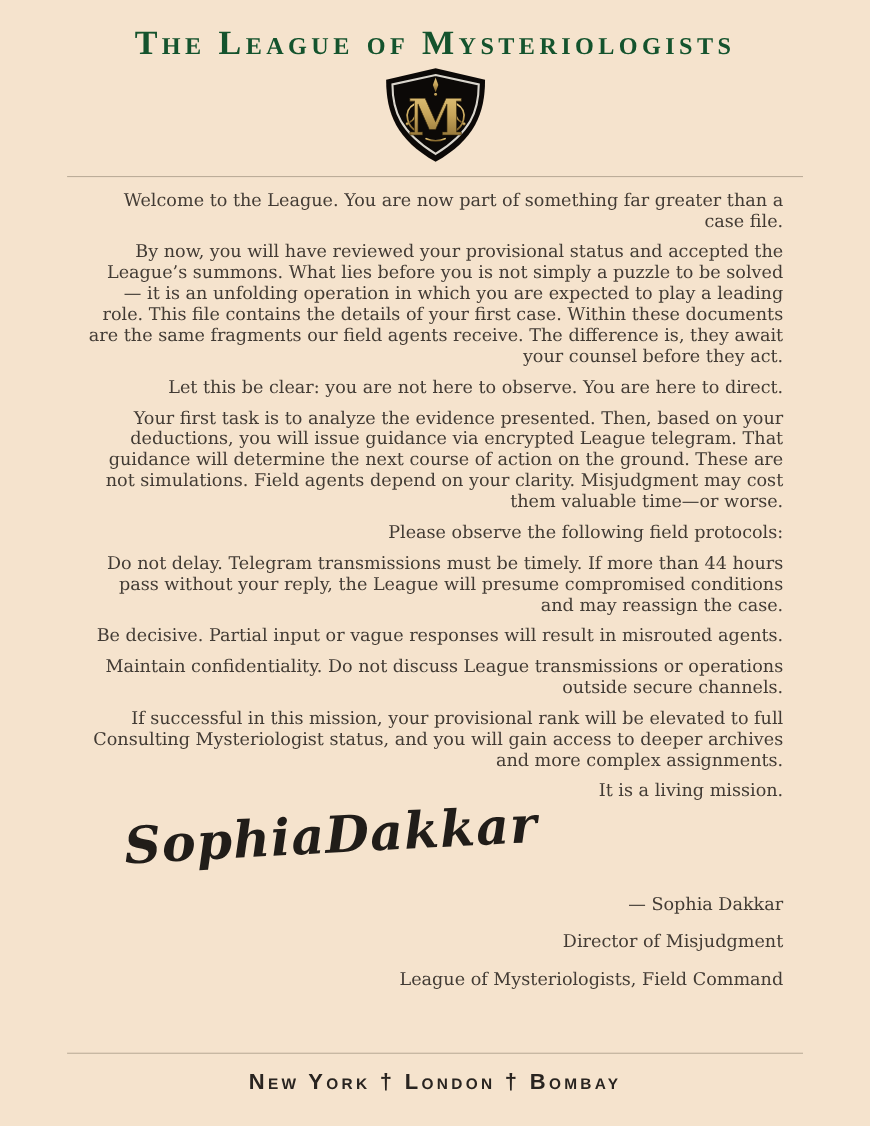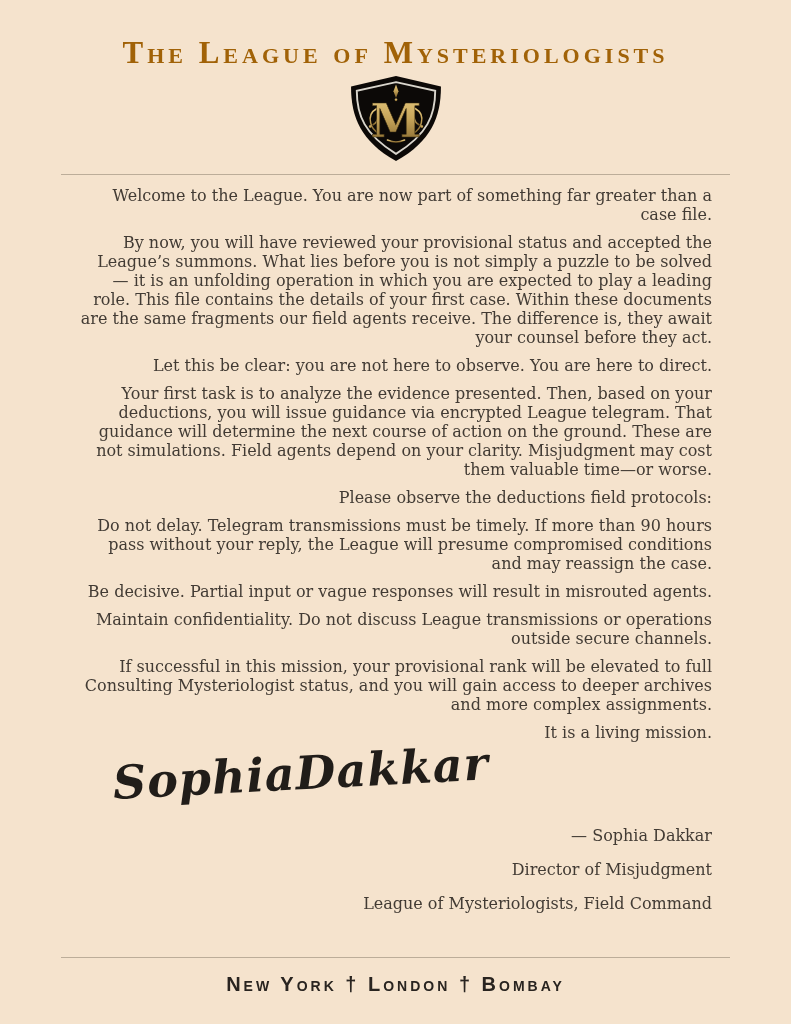--- a/index.html
+++ b/index.html
@@ -10,28 +10,28 @@
     background: #f5e3cd;
     font-family: "DejaVu Serif", serif;
     color: #423b34;
     position: relative;
     overflow: hidden;
   }
   .page { width: 100%; height: 100%; position: relative; }
 
   .title {
     margin: 0;
-    padding-top: 36px;
+    padding-top: 22px;
     text-align: center;
     font-family: "Liberation Serif", "DejaVu Serif", serif;
     font-variant: small-caps;
     font-weight: 700;
     font-size: 31px;
     letter-spacing: 4px;
-    color: #a16207;
+    color: #14532d;
     line-height: 1.1;
   }
 
   .emblem { text-align: center; margin-top: 5px; line-height: 0; }
 
   .rule {
     height: 0;
     border-top: 1px solid #bcad99;
     margin: 0 61px;
   }
@@ -112,22 +112,22 @@
     </svg>
   </div>
 
   <div class="rule rule-top"></div>
 
   <div class="content">
     <p>Welcome to the League. You are now part of something far greater than a case file.</p>
     <p>By now, you will have reviewed your provisional status and accepted the League’s summons. What lies before you is not simply a puzzle to be solved — it is an unfolding operation in which you are expected to play a leading role. This file contains the details of your first case. Within these documents are the same fragments our field agents receive. The difference is, they await your counsel before they act.</p>
     <p>Let this be clear: you are not here to observe. You are here to direct.</p>
     <p>Your first task is to analyze the evidence presented. Then, based on your deductions, you will issue guidance via encrypted League telegram. That guidance will determine the next course of action on the ground. These are not simulations. Field agents depend on your clarity. Misjudgment may cost them valuable time—or worse.</p>
-    <p>Please observe the deductions field protocols:</p>
-    <p>Do not delay. Telegram transmissions must be timely. If more than 90 hours pass without your reply, the League will presume compromised conditions and may reassign the case.</p>
+    <p>Please observe the following field protocols:</p>
+    <p>Do not delay. Telegram transmissions must be timely. If more than 44 hours pass without your reply, the League will presume compromised conditions and may reassign the case.</p>
     <p>Be decisive. Partial input or vague responses will result in misrouted agents.</p>
     <p>Maintain confidentiality. Do not discuss League transmissions or operations outside secure channels.</p>
     <p>If successful in this mission, your provisional rank will be elevated to full Consulting Mysteriologist status, and you will gain access to deeper archives and more complex assignments.</p>
     <p>It is a living mission.</p>
 
     <div class="signature">SophiaDakkar</div>
 
     <div class="signoff">
       <p>— Sophia Dakkar</p>
       <p>Director of Misjudgment</p>

